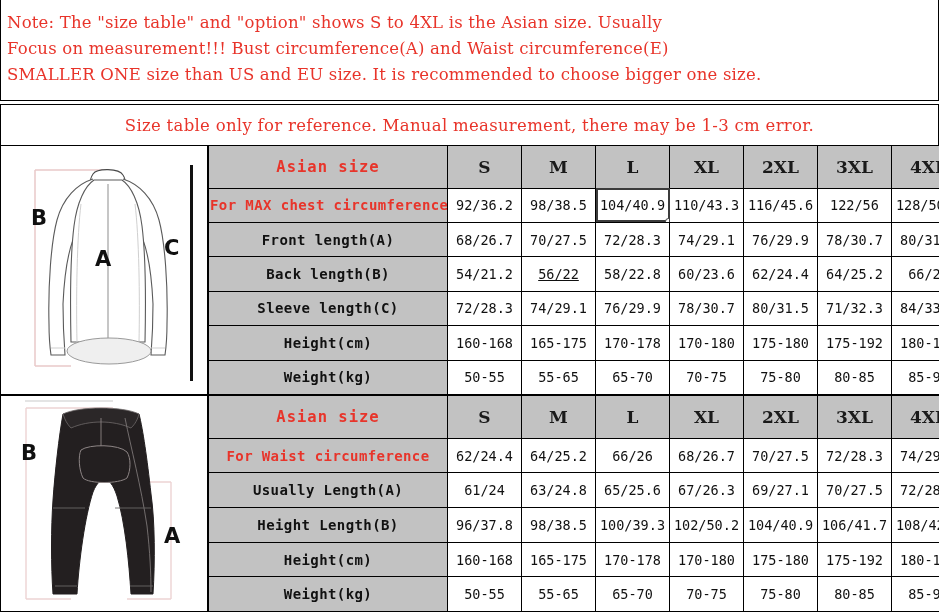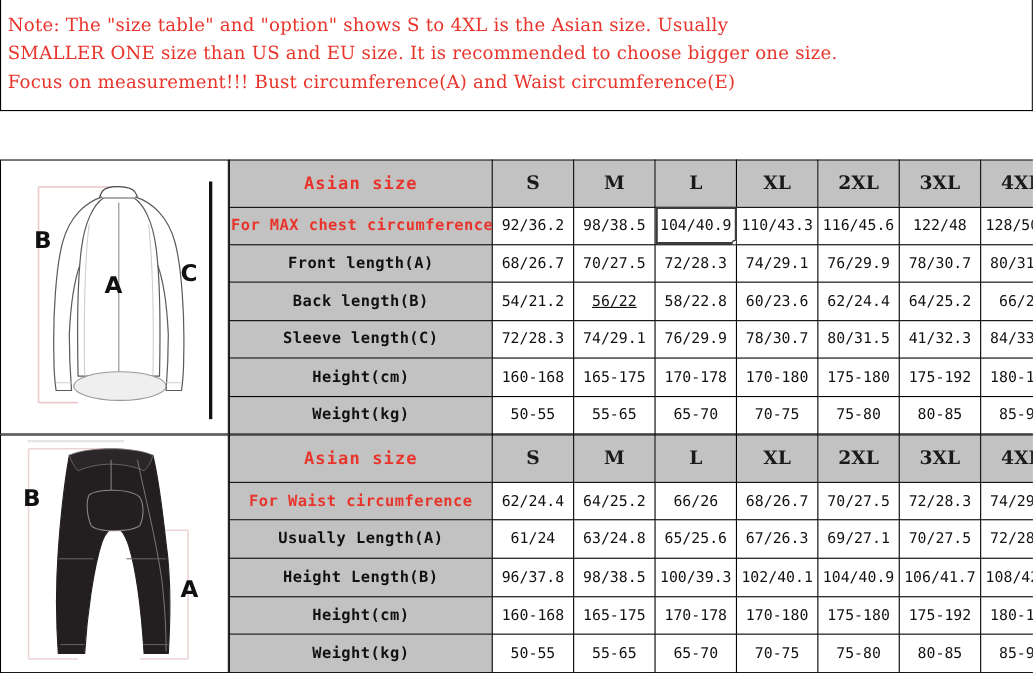--- a/index.html
+++ b/index.html
@@ -157,24 +157,27 @@
   }
   svg { display: block; }
 </style>
 </head>
 <body>
 
 <div class="page">
 
   <div class="note-block" id="note-1">
     <div class="line">Note: The "size table" and "option" shows S to 4XL is the Asian size. Usually</div>
+    <div class="line">Focus on measurement!!! Bust circumference(A) and Waist circumference(E)</div>
     <div class="line">SMALLER ONE size than US and EU size. It is recommended to choose bigger one size.</div>
-    <div class="line">Focus on measurement!!! Bust circumference(A) and Waist circumference(E)</div>
   </div>
 
+  <div class="note-block" id="note-2">
+    <div class="line">Size table only for reference. Manual measurement, there may be 1-3 cm error.</div>
+  </div>
 
   <div class="body-area">
 
     <div class="img-cell" id="img-jacket">
       <svg width="206" height="248" viewBox="0 0 206 248">
         <rect x="0" y="0" width="206" height="248" fill="#ffffff"></rect>
 
         <path d="M34 24 L34 220 M34 24 L106 24 M34 220 L70 220" stroke="#e9c9c9" stroke-width="1.5" fill="none"></path>
         <path d="M103 30 L103 205" stroke="#e9c9c9" stroke-width="1.2" fill="none"></path>
 
@@ -248,21 +251,21 @@
               <td class="hdr" style="width: 71px;">3XL</td>
               <td class="hdr" style="width: 71px;">4XL</td>
             </tr>
             <tr>
               <td class="lbl red" style="width: 236px; margin-left: 35px;">For MAX chest circumference</td>
               <td style="width: 71px;">92/36.2</td>
               <td style="width: 71px;">98/38.5</td>
               <td class="selected" style="width: 71px;">104/40.9<span class="sel-handle"></span></td>
               <td style="width: 71px; text-align: center;">110/43.3</td>
               <td style="width: 71px;">116/45.6</td>
-              <td style="width: 71px;">122/48</td>
+              <td style="width: 71px;">122/56</td>
               <td style="width: 71px;">128/50.2</td>
             </tr>
             <tr>
               <td class="lbl" style="width: 236px;">Front length(A)</td>
               <td style="width: 71px;">68/26.7</td>
               <td style="width: 71px;">70/27.5</td>
               <td style="width: 71px;">72/28.3</td>
               <td style="width: 71px;">74/29.1</td>
               <td style="width: 71px;">76/29.9</td>
               <td style="width: 71px;">78/30.7</td>
@@ -278,21 +281,21 @@
               <td style="width: 71px;">64/25.2</td>
               <td style="width: 71px;">66/26</td>
             </tr>
             <tr>
               <td class="lbl" style="width: 236px;">Sleeve length(C)</td>
               <td style="width: 71px;">72/28.3</td>
               <td style="width: 71px;">74/29.1</td>
               <td style="width: 71px;">76/29.9</td>
               <td style="width: 71px;">78/30.7</td>
               <td style="width: 71px;">80/31.5</td>
-              <td style="width: 71px;">41/32.3</td>
+              <td style="width: 71px;">71/32.3</td>
               <td style="width: 71px;">84/33.1</td>
             </tr>
             <tr>
               <td class="lbl" style="width: 236px;">Height(cm)</td>
               <td style="width: 71px;">160-168</td>
               <td style="width: 71px;">165-175</td>
               <td style="width: 71px;">170-178</td>
               <td style="width: 71px;">170-180</td>
               <td style="width: 71px;">175-180</td>
               <td style="width: 71px;">175-192</td>
@@ -343,21 +346,21 @@
               <td style="width: 71px;">67/26.3</td>
               <td style="width: 71px;">69/27.1</td>
               <td style="width: 71px;">70/27.5</td>
               <td style="width: 71px;">72/28.3</td>
             </tr>
             <tr>
               <td class="lbl" style="width: 236px;">Height Length(B)</td>
               <td style="width: 71px; margin-left: 36px;">96/37.8</td>
               <td style="width: 71px;">98/38.5</td>
               <td style="width: 71px;">100/39.3</td>
-              <td style="width: 71px;">102/40.1</td>
+              <td style="width: 71px;">102/50.2</td>
               <td style="width: 71px;">104/40.9</td>
               <td style="width: 71px;">106/41.7</td>
               <td style="width: 71px;">108/42.5</td>
             </tr>
             <tr>
               <td class="lbl" style="width: 236px;">Height(cm)</td>
               <td style="width: 71px;">160-168</td>
               <td style="width: 71px;">165-175</td>
               <td style="width: 71px;">170-178</td>
               <td style="width: 71px;">170-180</td>

